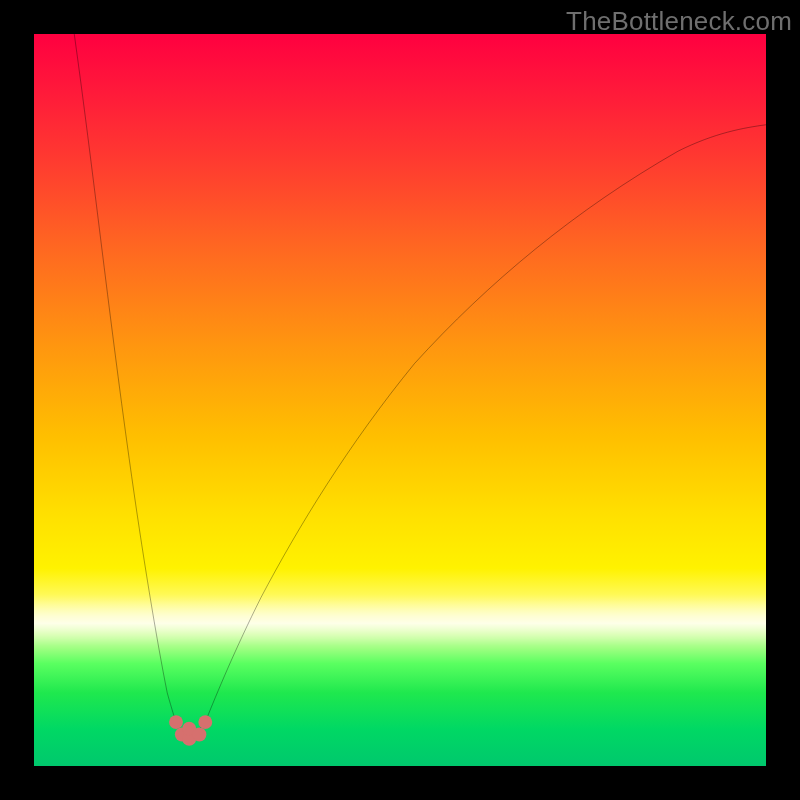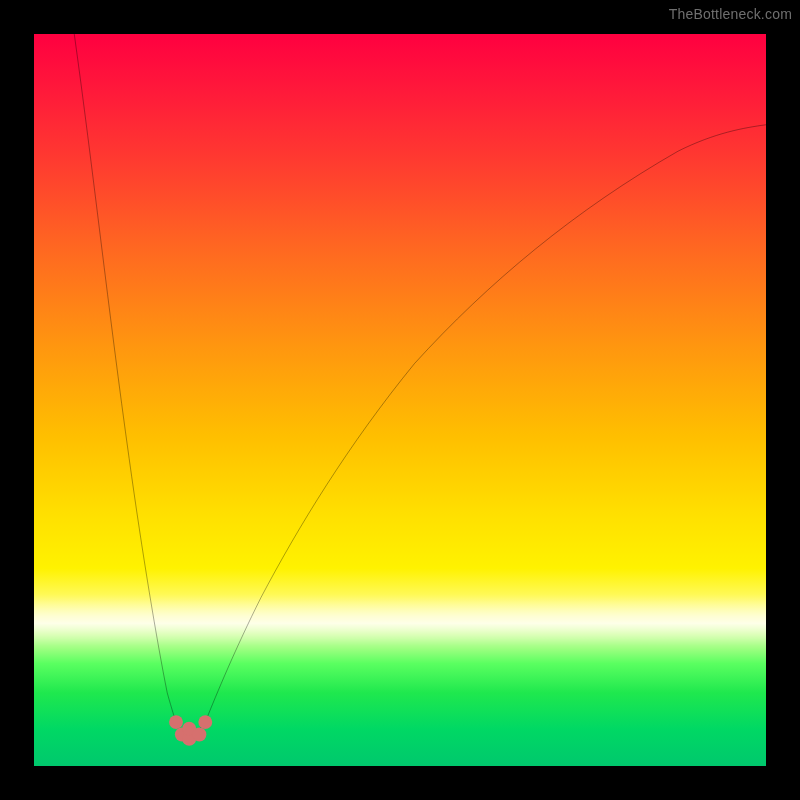--- a/index.html
+++ b/index.html
@@ -67,21 +67,21 @@
     position: absolute;
     inset: 0;
     width: 100%;
     height: 100%;
   }
   .watermark {
     position: absolute;
     top: 6px;
     right: 8px;
     color: #6f6f6f;
-    font-size: 14px;
+    font-size: 26px;
     font-weight: 400;
     letter-spacing: 0.2px;
     user-select: none;
   }
 </style>
 </head>
 <body>
 
 <div class="frame">
 

